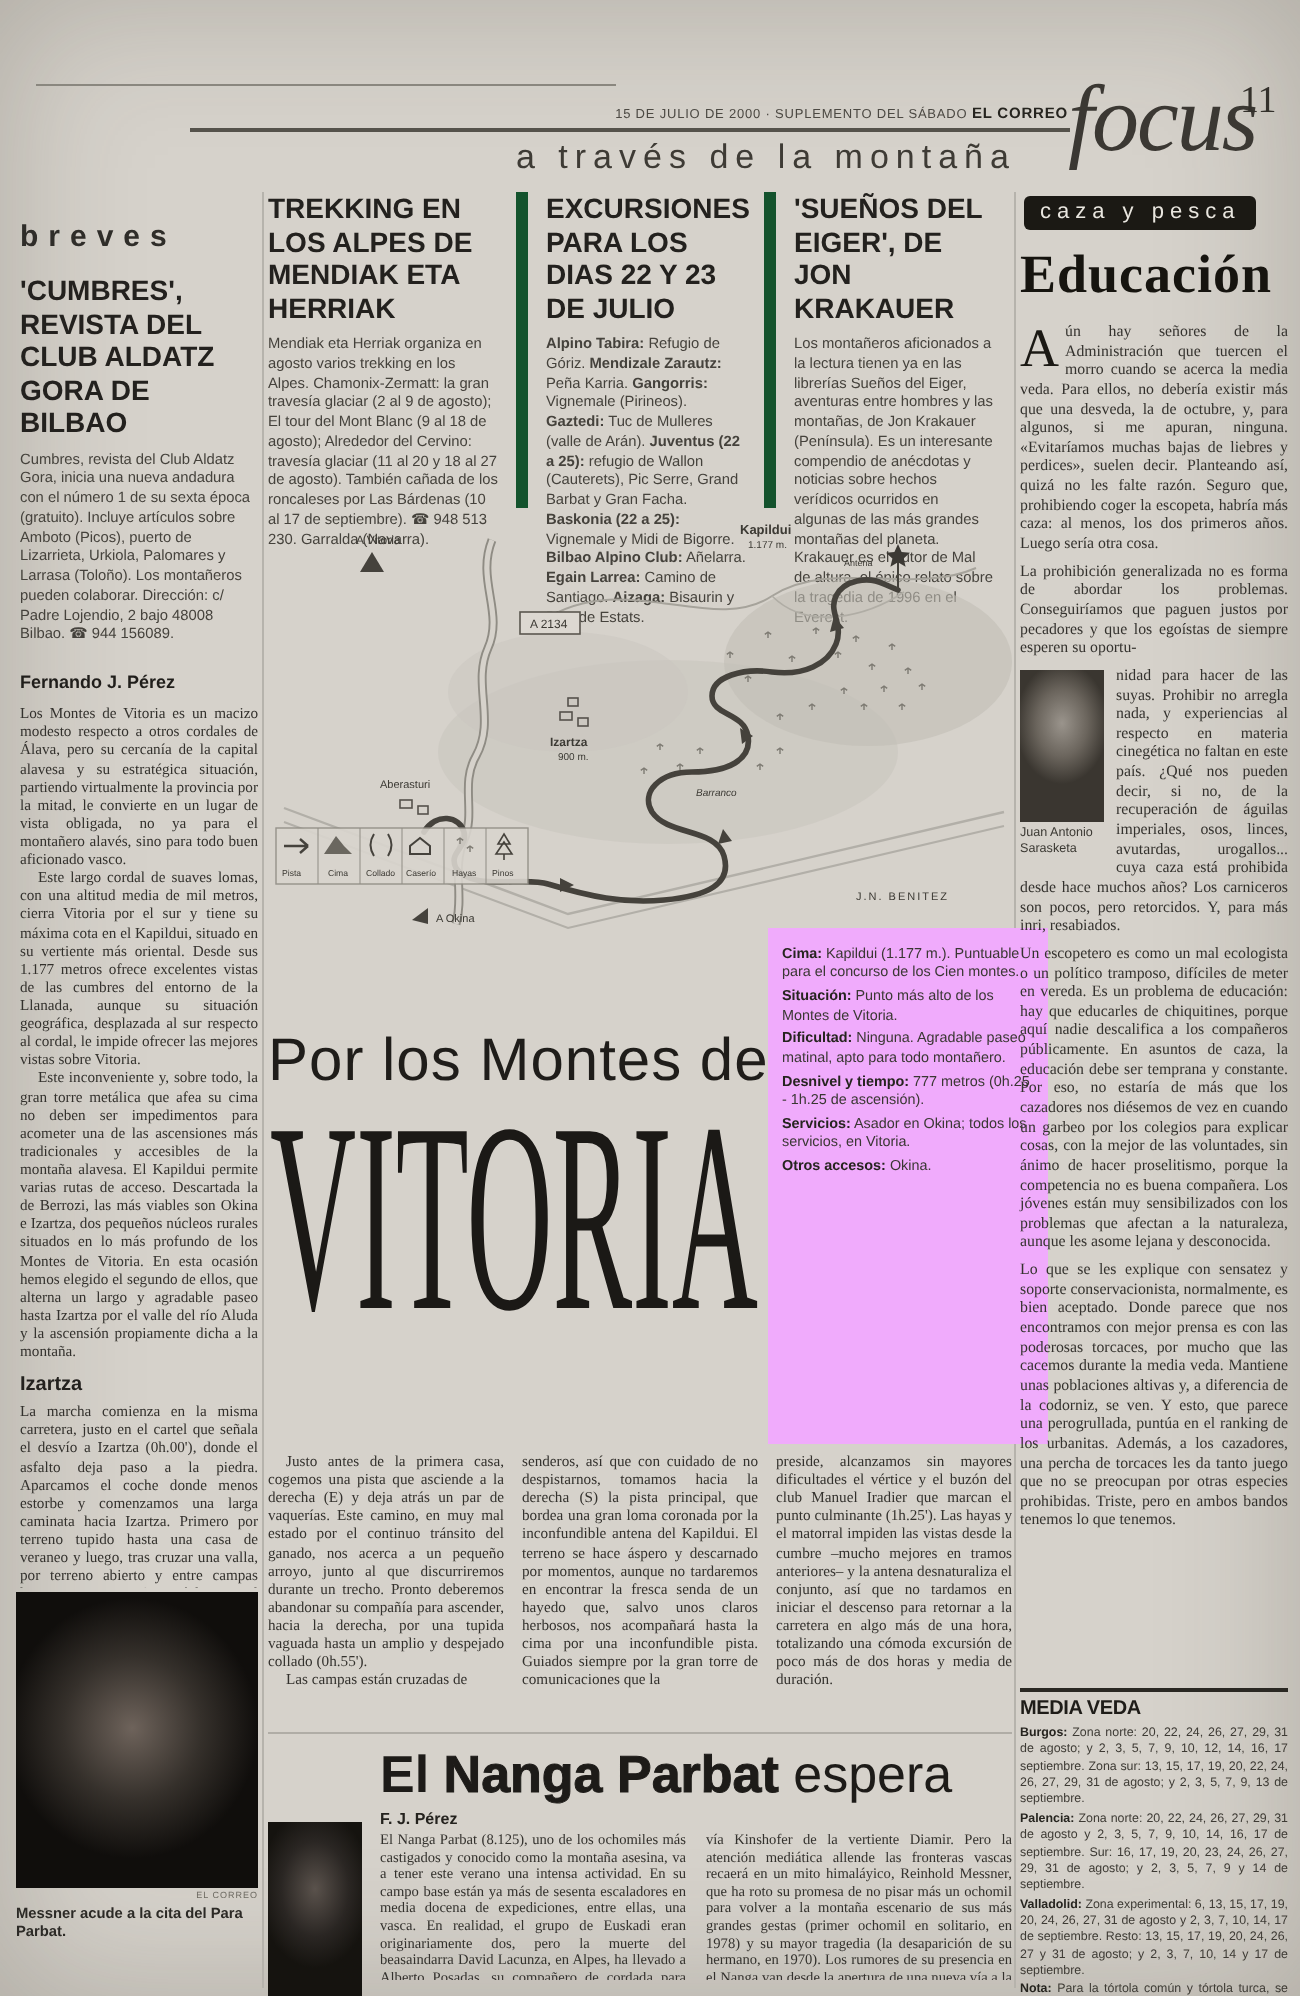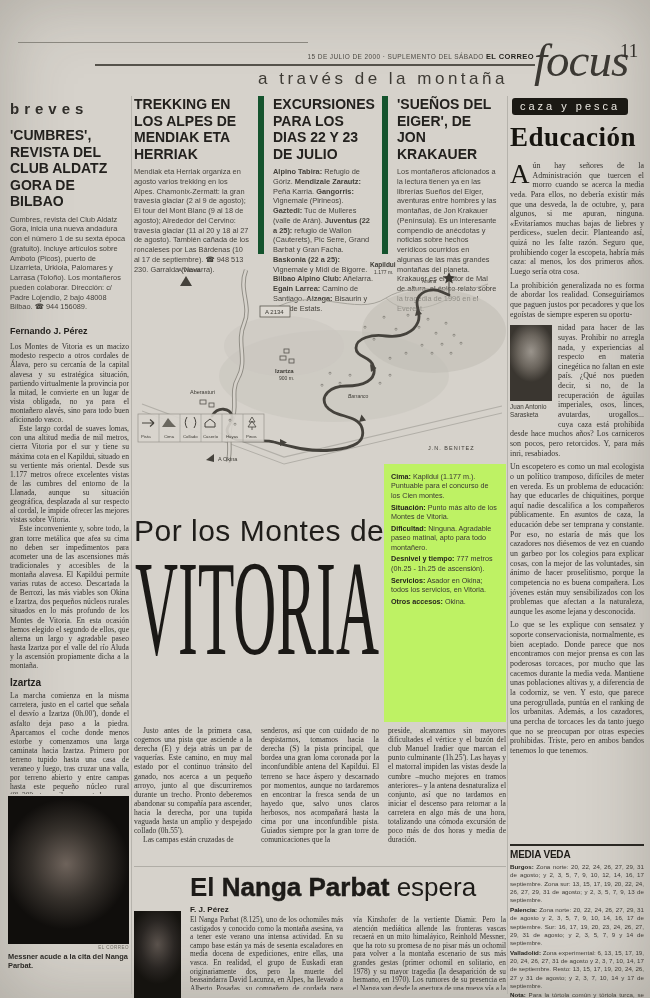--- a/index.html
+++ b/index.html
@@ -14,21 +14,21 @@
   .hdr-dateline b{font-size:7.5px;color:#26241f;}
   .hdr-focus{position:absolute;left:534px;top:33px;font-family:"Liberation Serif",serif;
     font-style:italic;font-size:47px;color:#3b3833;letter-spacing:-1px;}
   .hdr-page{position:absolute;left:620px;top:40px;font-family:"Liberation Serif",serif;
     font-size:19px;color:#33302b;}
   .hdr-rule2{position:absolute;left:95px;top:64px;width:440px;height:2px;background:#55524b;}
   .hdr-section{position:absolute;left:258px;top:69px;font-size:17px;letter-spacing:3.5px;
     color:#3e3b35;white-space:nowrap;}
   
   .col-left{position:absolute;left:10px;top:94px;width:119px;height:700px;overflow:hidden;}
-  .breves-label{font-size:15px;font-weight:700;letter-spacing:5px;color:#2f2d29;margin:6px 0 10px;}
+  .breves-label{font-size:15px;font-weight:700;letter-spacing:5px;color:#2f2d29;margin:16px 0 10px;}
   .brief-title{font-size:14px;font-weight:700;line-height:1.18;color:#23211e;margin:0 0 5px;}
   .brief-body{font-size:7.4px;line-height:1.32;color:#45423c;margin:0;}
   .byline{margin:14px 0 6px;font-size:9px;font-weight:700;color:#201e1b;}
   .bp{font-family:"Liberation Serif",serif;font-size:7.6px;line-height:1.2;text-align:justify;
     color:#33312d;margin:0;hyphens:auto;}
   .bp.ind{text-indent:9px;}
   .subhead{font-size:10px;font-weight:700;margin:7px 0 3px;color:#23211e;}
   
   .breves-row{position:absolute;left:134px;top:96px;width:372px;height:158px;display:flex;}
   .brief-col{width:124px;box-sizing:border-box;padding:0 9px 0 0;}
@@ -39,21 +39,21 @@
   
   .headline{position:absolute;left:134px;top:470px;width:248px;margin-top:44px;}
   .kicker{font-size:30px;font-weight:400;color:#1f1d1a;letter-spacing:.5px;margin:0;white-space:nowrap;}
   .vit-svg{display:block;margin-top:2px;}
   .vit-svg text{font-family:"Liberation Serif",serif;font-size:135px;fill:#1b1916;}
   .deck{margin-top:9px;font-family:"Liberation Serif",serif;font-weight:700;font-size:14.5px;
     line-height:1.4;color:#2a2825;}
   .heavy{font-weight:700;-webkit-text-stroke:.5px #1d1b18;}
   .w-light{font-weight:400;}
   
-  .infobox{position:absolute;left:384px;top:464px;width:122px;height:258px;background:#bef264;
+  .infobox{position:absolute;left:384px;top:464px;width:140px;height:258px;background:#f0abfc;
     box-sizing:border-box;padding:8px 7px;font-size:7.2px;line-height:1.3;color:#3a3733;overflow:hidden;}
   .ib{margin:0 0 2.5px;}
   .ib b{color:#26241f;}
   
   .bodycols{position:absolute;left:134px;top:714px;width:372px;height:150px;display:flex;gap:9px;overflow:hidden;}
   .bcol{flex:1;font-family:"Liberation Serif",serif;font-size:7.6px;line-height:1.2;
     text-align:justify;color:#33312d;hyphens:auto;margin-top:12px;}
   .bcol p{margin:0;}
   .bcol p.ind{text-indent:9px;}
   
@@ -270,29 +270,29 @@
     <h2 class="nanga-head"><span style="font-weight: 700;">El </span><span class="heavy" style="font-weight: 700;">Nanga Parbat</span><span class="w-light"> espera</span></h2>
     <p class="nanga-by">F. J. Pérez</p>
     <div class="nanga-cols">
       <div class="ncol">El Nanga Parbat (8.125), uno de los ochomiles más castigados y conocido como la montaña asesina, va a tener este verano una intensa actividad. En su campo base están ya más de sesenta escaladores en media docena de expediciones, entre ellas, una vasca. En realidad, el grupo de Euskadi eran originariamente dos, pero la muerte del beasaindarra David Lacunza, en Alpes, ha llevado a Alberto Posadas, su compañero de cordada para abrir una nueva vía, a sumarse a los guipuzcoanos Josean Hernández y Ángel Martínez de Rituerto; y a los navarros Rubén Aramendia, Ángel Zabalza y Fernando Ramos. Su objetivo es la</div>
       <div class="ncol">vía Kinshofer de la vertiente Diamir. Pero la atención mediática allende las fronteras vascas recaerá en un mito himaláyico, Reinhold Messner, que ha roto su promesa de no pisar más un ochomil para volver a la montaña escenario de sus más grandes gestas (primer ochomil en solitario, en 1978) y su mayor tragedia (la desaparición de su hermano, en 1970). Los rumores de su presencia en el Nanga van desde la apertura de una nueva vía a la búsqueda del cuerpo de su hermano. Otro ilustre ochomilista presente será Erhard Loretan, que intentará la primera y dificilísima travesía de los Mazenos, por encima de los 7.000 m.</div>
     </div>
   </div>
 
   <div class="messner"></div>
   <div class="messner-credit">EL CORREO</div>
-  <div class="messner-cap">Messner acude a la cita del Nanga Parbat.</div>
+  <div class="messner-cap">Messner acude a la cita del Para Parbat.</div>
 
   <div class="col-right">
     <span class="caza-bar">caza y pesca</span>
     <h2 class="edu-head">Educación</h2>
     <p class="rp">
       <span class="dropcap">A</span><span>ún hay señores de la Administración que tuercen el morro cuando se acerca la media veda. Para ellos, no debería existir más que una desveda, la de octubre, y, para algunos, si me apuran, ninguna. «Evitaríamos muchas bajas de liebres y perdices», suelen decir. Planteando así, quizá no les falte razón. Seguro que, prohibiendo coger la escopeta, habría más caza: al menos, los dos primeros años. Luego sería otra cosa.</span>
     </p>
-    <p class="rp">La prohibición generalizada no es forma de abordar los realidad. Conseguiríamos que paguen justos por pecadores y que los egoístas de siempre esperen su oportu-</p>
+    <p class="rp">La prohibición generalizada no es forma de abordar los problemas. Conseguiríamos que paguen justos por pecadores y que los egoístas de siempre esperen su oportu-</p>
     <div class="sara-wrap">
       <div class="sara">
         <div class="sara-photo"></div>
         <div class="sara-cap">
           <div>Juan Antonio</div>
           <div>Sarasketa</div>
         </div>
       </div>
       <p class="rp">nidad para hacer de las suyas. Prohibir no arregla nada, y experiencias al respecto en materia cinegética no faltan en este país. ¿Qué nos pueden decir, si no, de la recuperación de águilas imperiales, osos, linces, avutardas, urogallos... cuya caza está prohibida desde hace muchos años? Los carniceros son pocos, pero retorcidos. Y, para más inri, resabiados.</p>
     </div>

